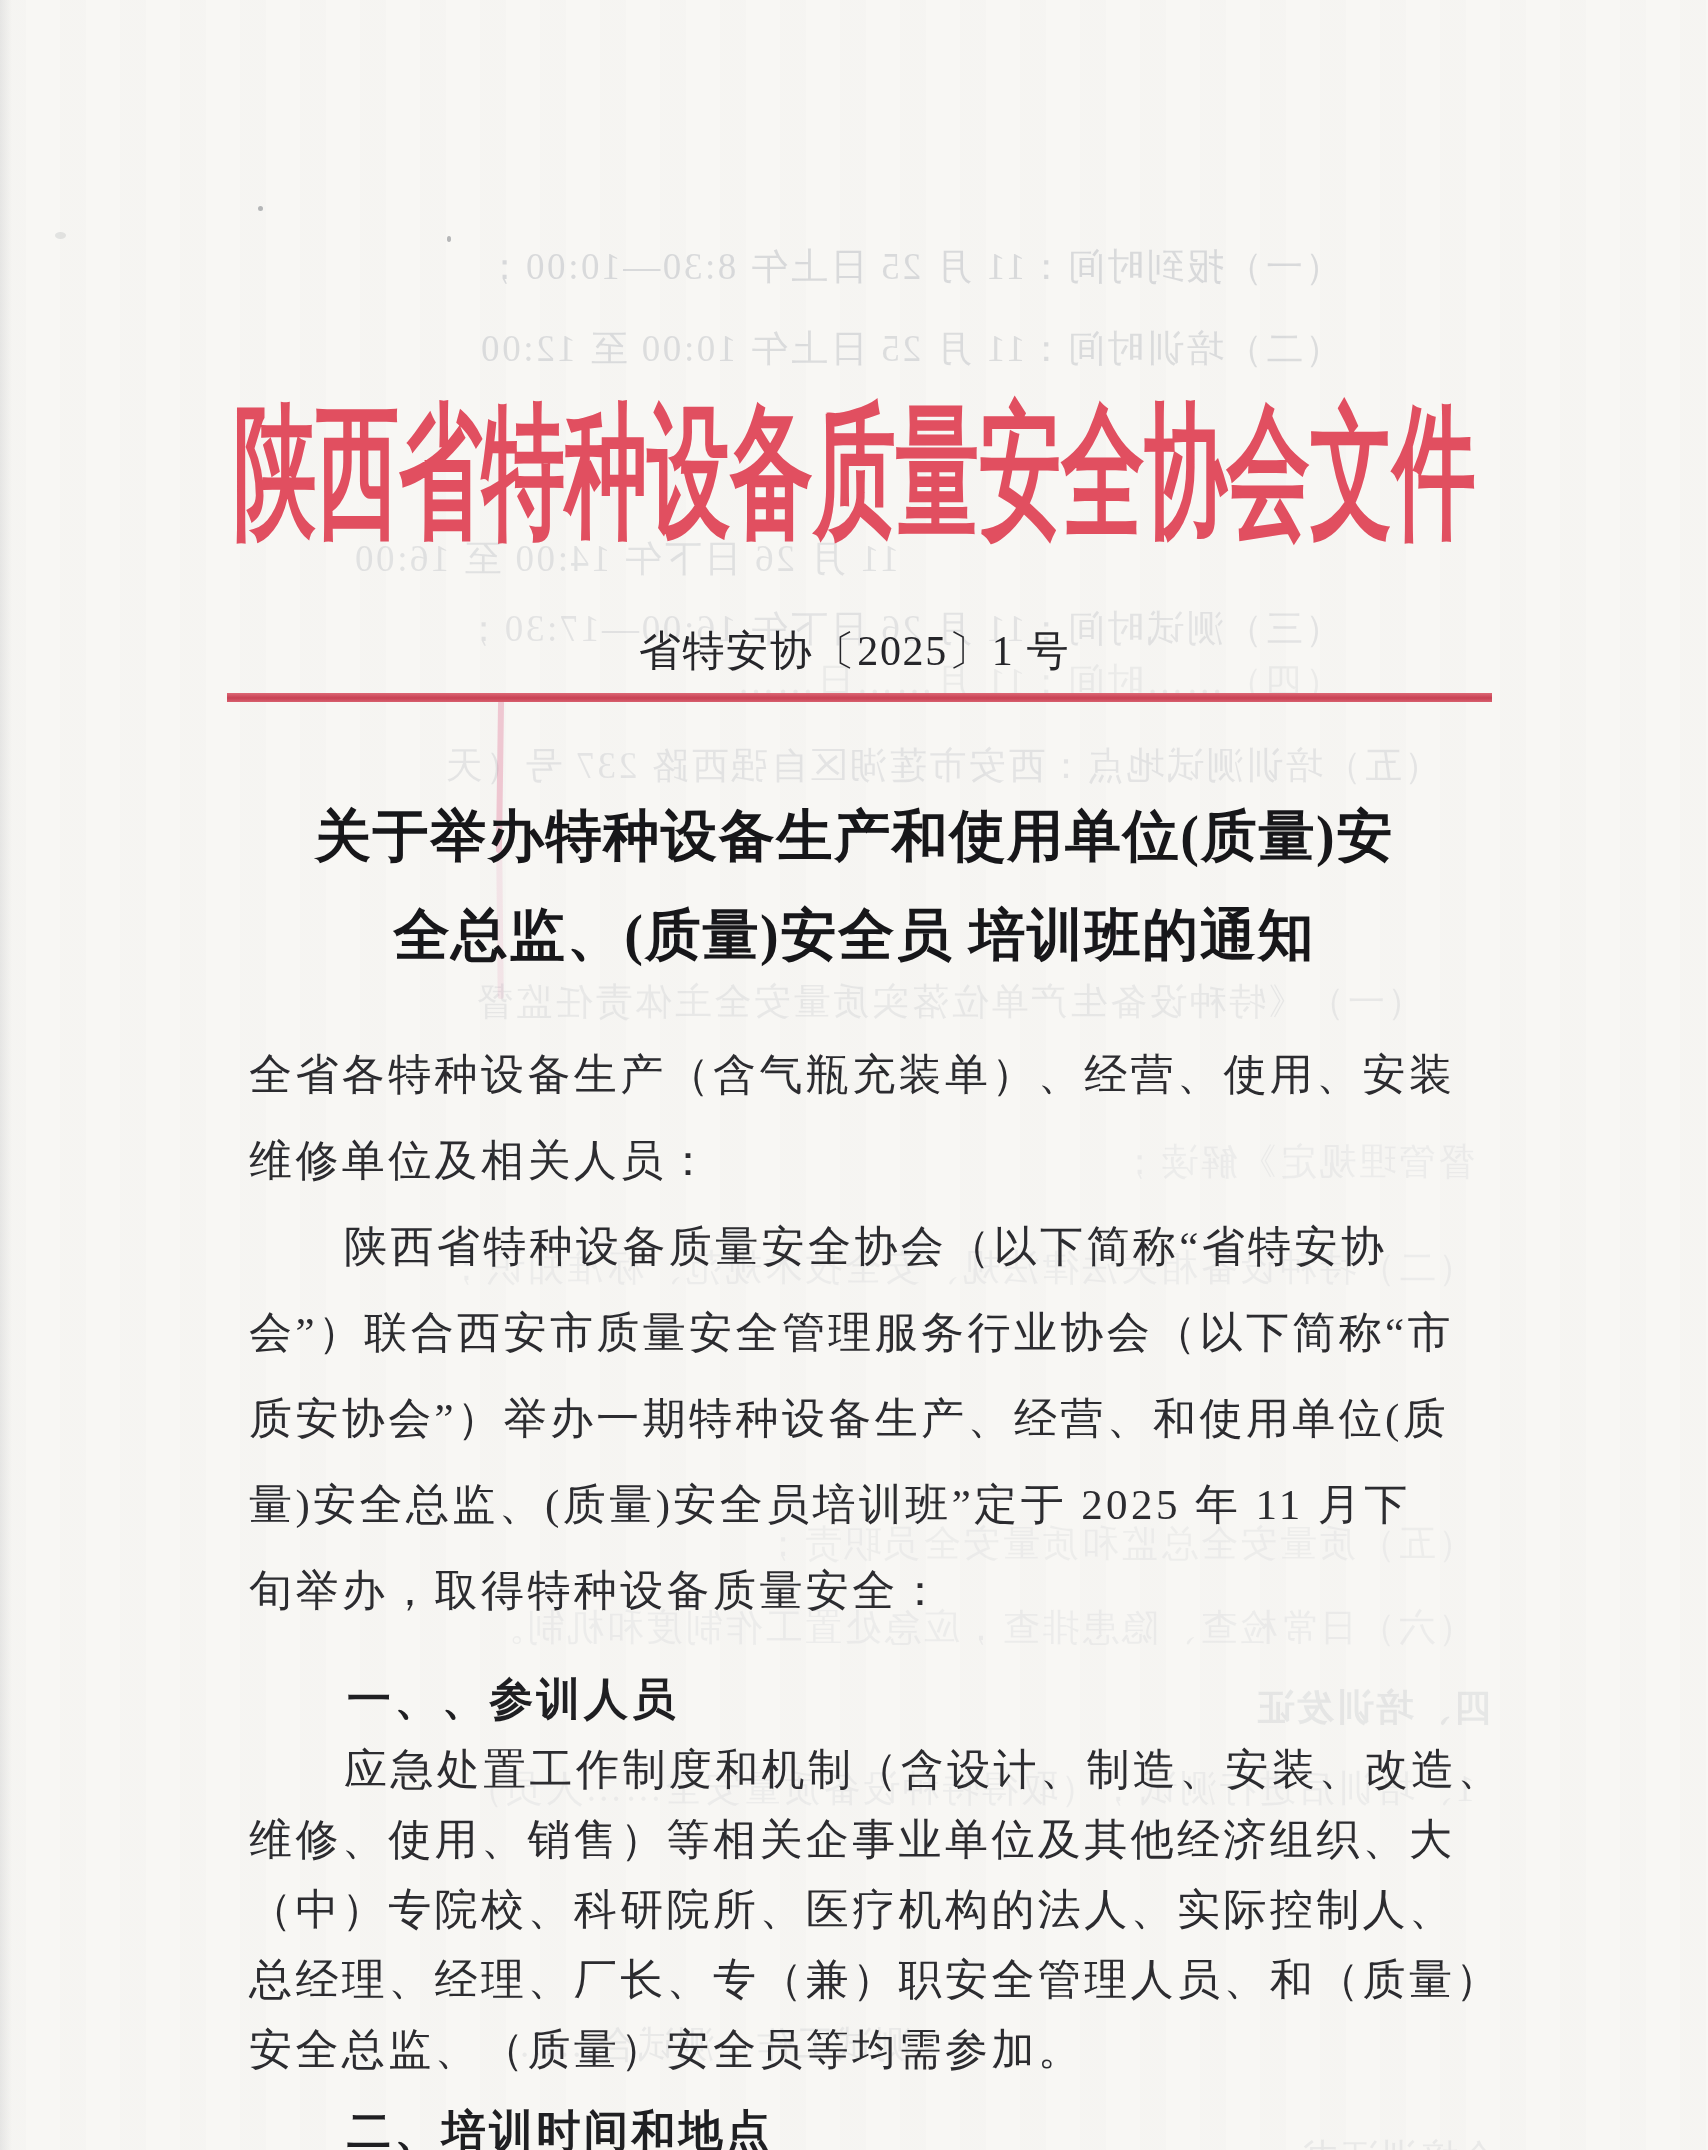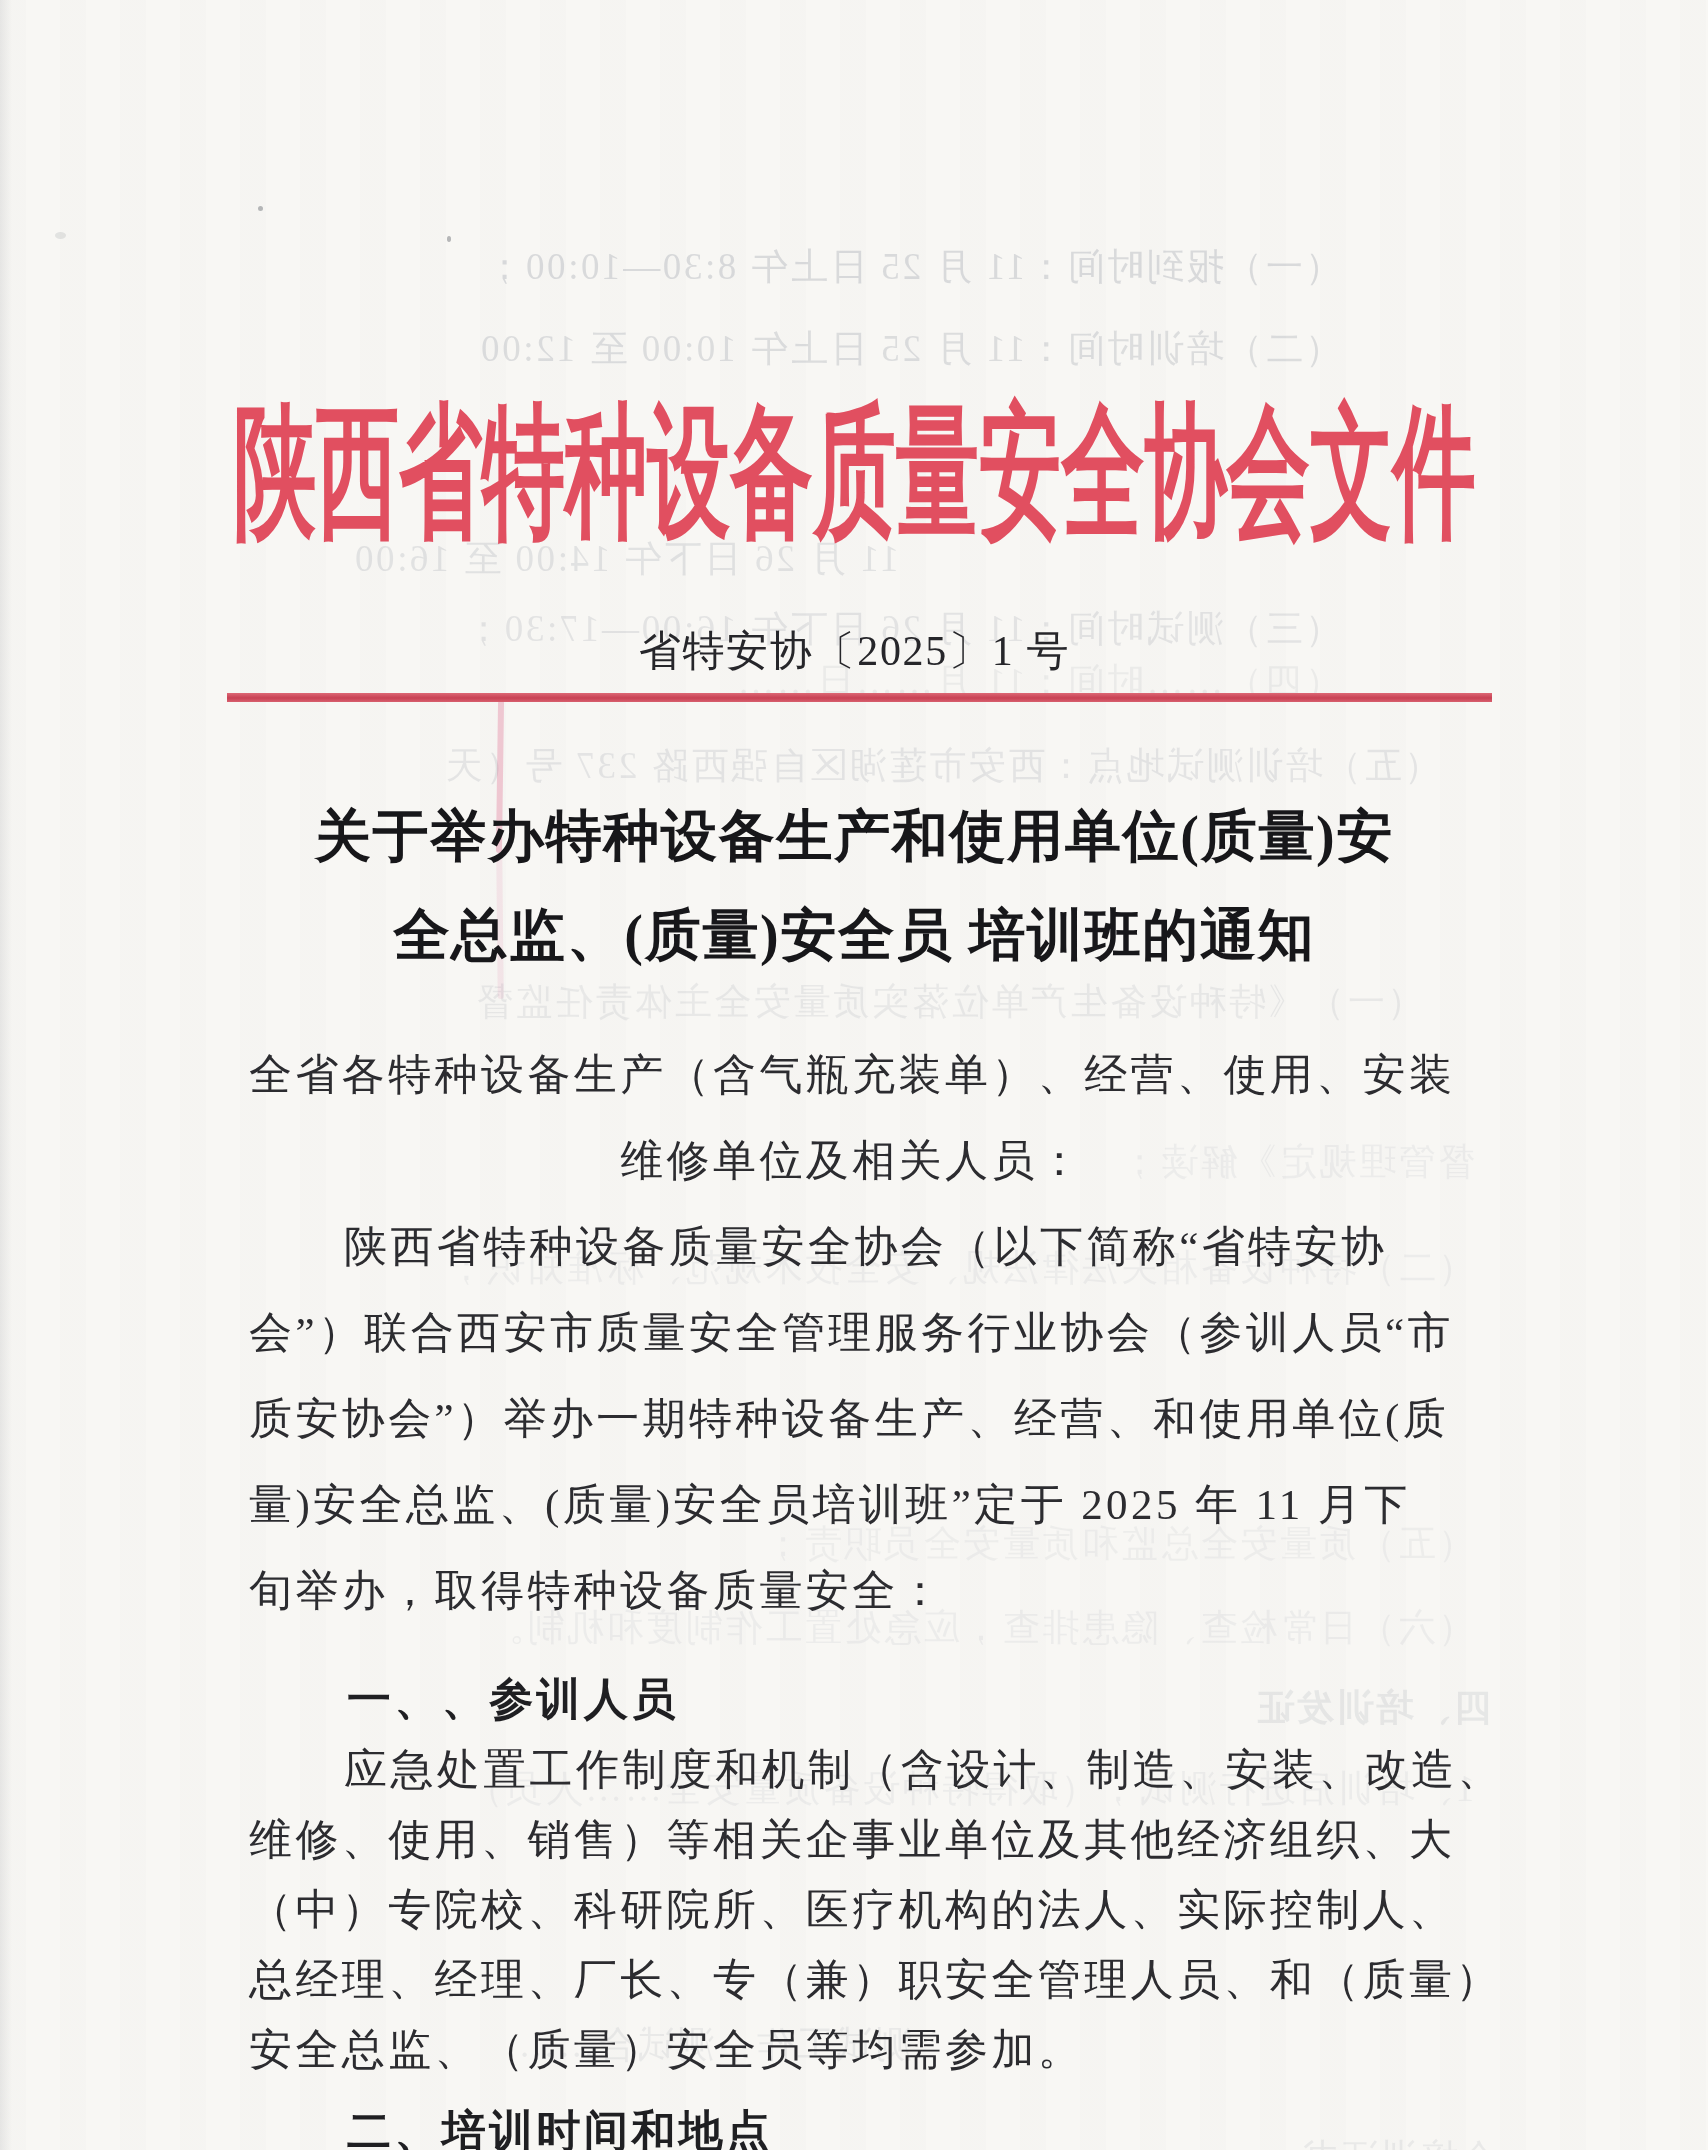--- a/index.html
+++ b/index.html
@@ -46,21 +46,21 @@
     transform:scale(.9,1.58);transform-origin:50% 0;}
   .docnum{position:absolute;top:623px;left:0;width:100%;text-align:center;
     font-size:42px;letter-spacing:1.7px;color:#26262a;}
   .red-rule{position:absolute;top:693px;left:227px;width:1265px;height:8.6px;
     background:linear-gradient(180deg,#dd6875 0%,#c84154 55%,#d8606e 100%);}
   .main-title{position:absolute;top:787px;left:0;width:100%;text-align:center;
     font-size:56px;line-height:99px;font-weight:bold;letter-spacing:1.7px;color:#17171a;}
 
   .blk{position:absolute;left:249px;color:#2c2c30;font-size:43px;letter-spacing:3.4px;white-space:nowrap;}
   .blk .ln{height:86px;line-height:86px;}
-  .sal{top:1032px;text-align:center;}
+  .sal{top:1032px;}
   .intro{top:1204px;}
   .s1{top:1735px;}
   .s1 .ln{height:70px;line-height:70px;}
   .ind{padding-left:95px;}
   .heading{position:absolute;left:249px;padding-left:98px;height:86px;line-height:86px;
     font-family:"Liberation Sans","DejaVu Sans",sans-serif;font-weight:bold;
     font-size:44px;letter-spacing:3.4px;color:#1f1f22;white-space:nowrap;}
   .h1{top:1656px;}
   .h2{top:2088px;}
 </style>
@@ -103,21 +103,21 @@
     <div>全总监、(质量)安全员 培训班的通知</div>
   </div>
 
   <div class="blk sal">
     <div class="ln">全省各特种设备生产（含气瓶充装单）、经营、使用、安装</div>
     <div class="ln">维修单位及相关人员：</div>
   </div>
 
   <div class="blk intro">
     <div class="ln ind">陕西省特种设备质量安全协会（以下简称“省特安协</div>
-    <div class="ln">会”）联合西安市质量安全管理服务行业协会（参训人员“市</div>
+    <div class="ln">会”）联合西安市质量安全管理服务行业协会（以下简称“市</div>
     <div class="ln">质安协会”）举办一期特种设备生产、经营、和使用单位(质</div>
     <div class="ln">量)安全总监、(质量)安全员培训班”定于 2025 年 11 月下</div>
     <div class="ln">旬举办，取得特种设备质量安全：</div>
   </div>
 
   <div class="heading h1">一、、参训人员</div>
 
   <div class="blk s1">
     <div class="ln ind">应急处置工作制度和机制（含设计、制造、安装、改造、</div>
     <div class="ln">维修、使用、销售）等相关企事业单位及其他经济组织、大</div>

